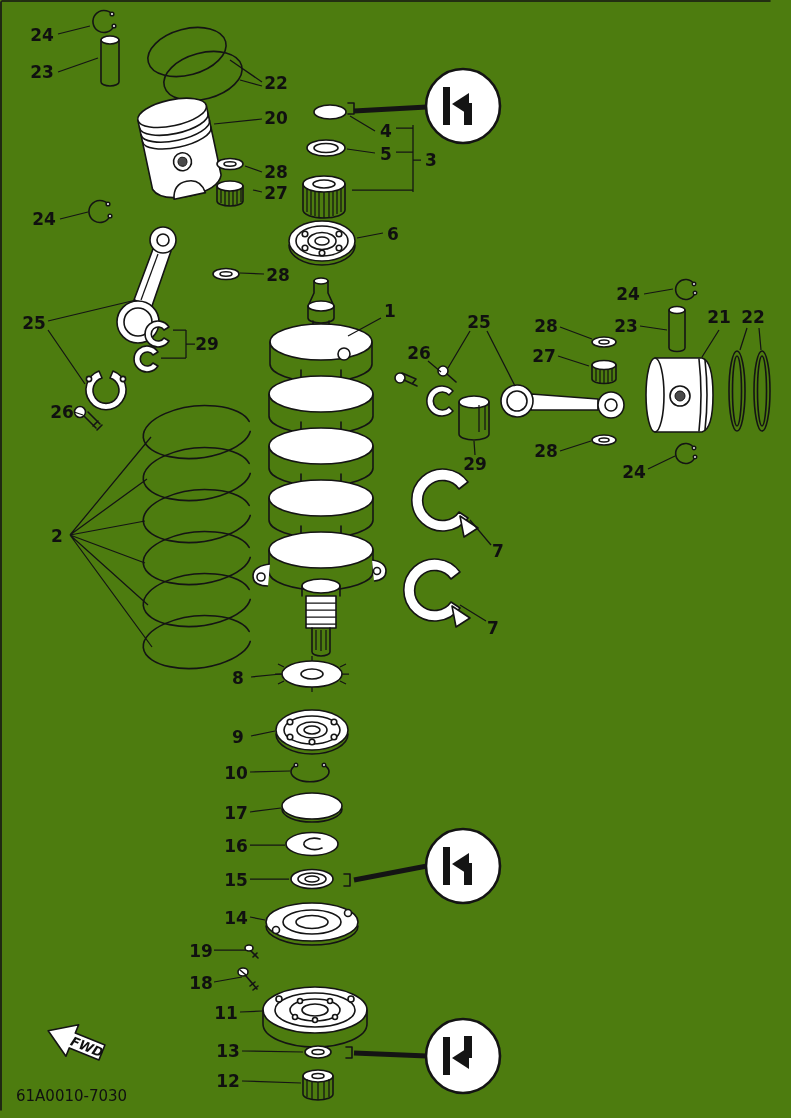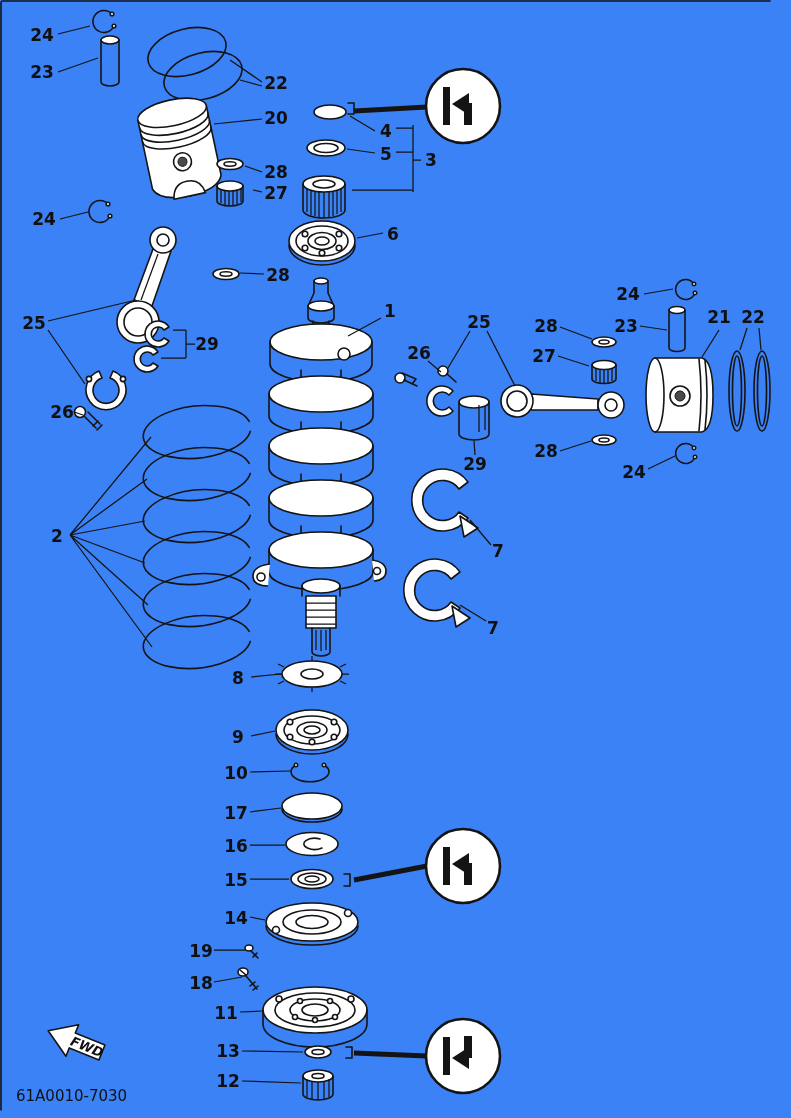--- a/index.html
+++ b/index.html
@@ -1,16 +1,16 @@
 <!DOCTYPE html>
 <html><head>
 <meta charset="utf-8">
 <style>
   html,body{margin:0;padding:0;background:#fff;}
-  .stage{position:relative;width:791px;height:1118px;background:#3b82f6;overflow:hidden;}
+  .stage{position:relative;width:791px;height:1118px;background:#4d7c0f;overflow:hidden;}
   svg{display:block;}
   .ln{fill:none;stroke:#141414;stroke-width:1.6;stroke-linecap:round;stroke-linejoin:round;}
   .fw{fill:#fff;stroke:#141414;stroke-width:1.6;stroke-linejoin:round;}
   .dk{fill:#4a4a4a;stroke:#141414;stroke-width:1;}
   .ldr{fill:none;stroke:#141414;stroke-width:1.25;}
   .thick{fill:none;stroke:#141414;stroke-width:5;}
   .cc{fill:#fff;stroke:#141414;stroke-width:2.6;}
   .glyph{fill:#141414;stroke:none;}
   .lbl{font:bold 17px "DejaVu Sans",sans-serif;fill:#101010;}
   .code{font:15px "DejaVu Sans",sans-serif;fill:#101010;}

